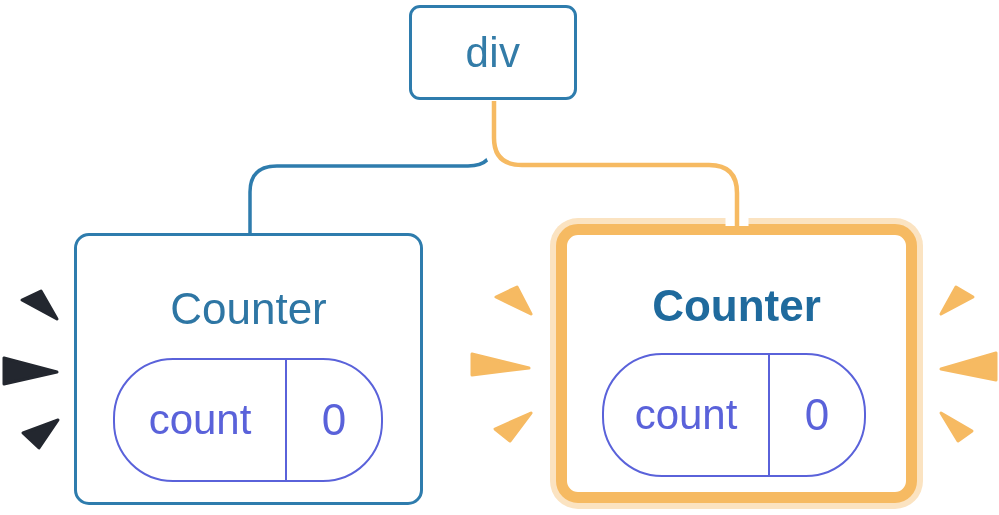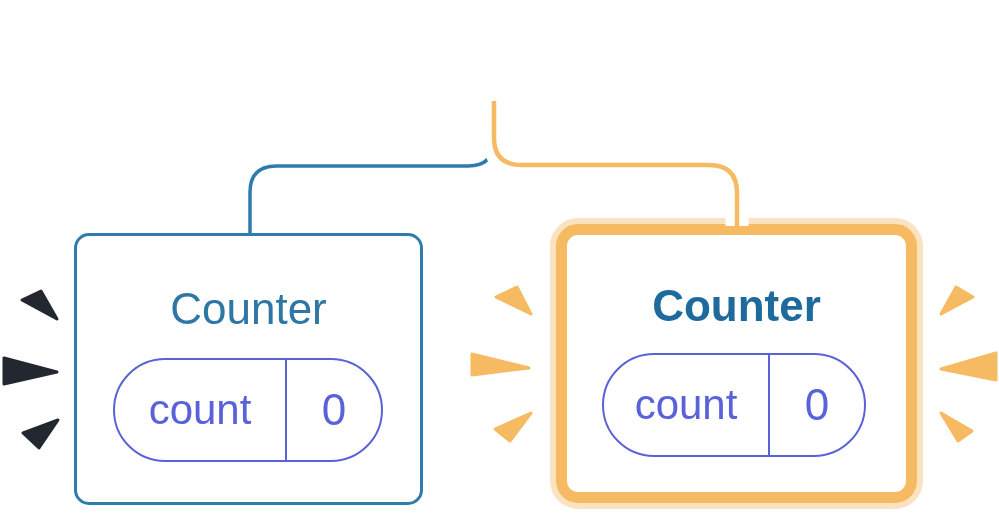--- a/index.html
+++ b/index.html
@@ -31,21 +31,21 @@
     box-sizing:border-box;border:11px solid var(--c-orange);border-radius:22px;
     box-shadow:0 0 0 6px var(--c-orange_glow);
     background:var(--c-card_bg);z-index:1;
   }
   .card-right .card-title{
     position:absolute;left:0;right:0;top:46px;text-align:center;
     font-size:44px;font-weight:700;color:var(--c-title_bold_blue);
   }
   
   .pill{
-    position:absolute;display:flex;box-sizing:border-box;height:104px;
+    position:absolute;display:flex;box-sizing:border-box;height:124px;
     border:2.5px solid var(--c-indigo);border-radius:60px;background:var(--c-card_bg);
     overflow:hidden;
   }
   .card-left  .pill{left:36px;top:122px;width:270px;}
   .card-right .pill{left:35px;top:118px;width:264px;}
   .pill-key{
     flex:1;display:flex;align-items:center;justify-content:center;
     border-right:2.5px solid var(--c-indigo);
     font-size:42px;color:var(--c-indigo);
   }
@@ -62,20 +62,23 @@
   .edge-casing{stroke:#ffffff;stroke-width:23;fill:none;}
   .edge-orange{stroke:var(--c-orange);stroke-width:4.5;fill:none;}
   .burst-ink   polygon{fill:var(--c-ink);stroke:var(--c-ink);stroke-width:3;stroke-linejoin:round;}
   .burst-orange polygon{fill:var(--c-orange);stroke:var(--c-orange);stroke-width:3;stroke-linejoin:round;}
 </style>
 </head>
 <body>
 
 <div class="stage">
 
+  <div class="root-box">
+    <span class="root-label">div</span>
+  </div>
 
   <div class="card-left">
     <div class="card-title">Counter</div>
     <div class="pill">
       <div class="pill-key">count</div>
       <div class="pill-val">0</div>
     </div>
   </div>
 
   <div class="card-right">

